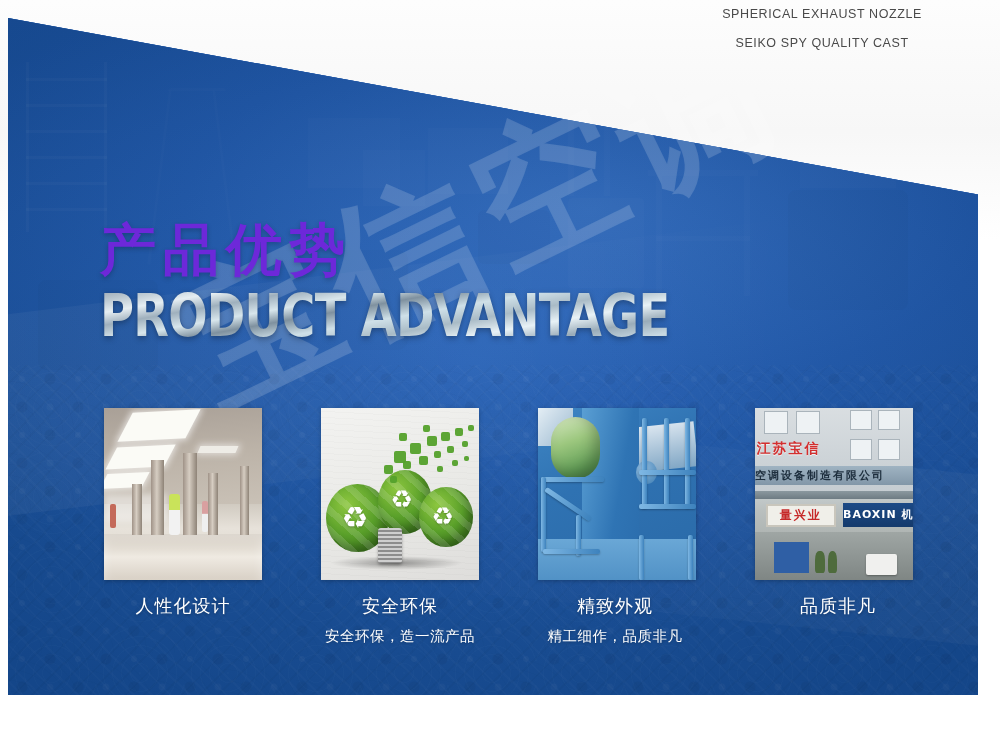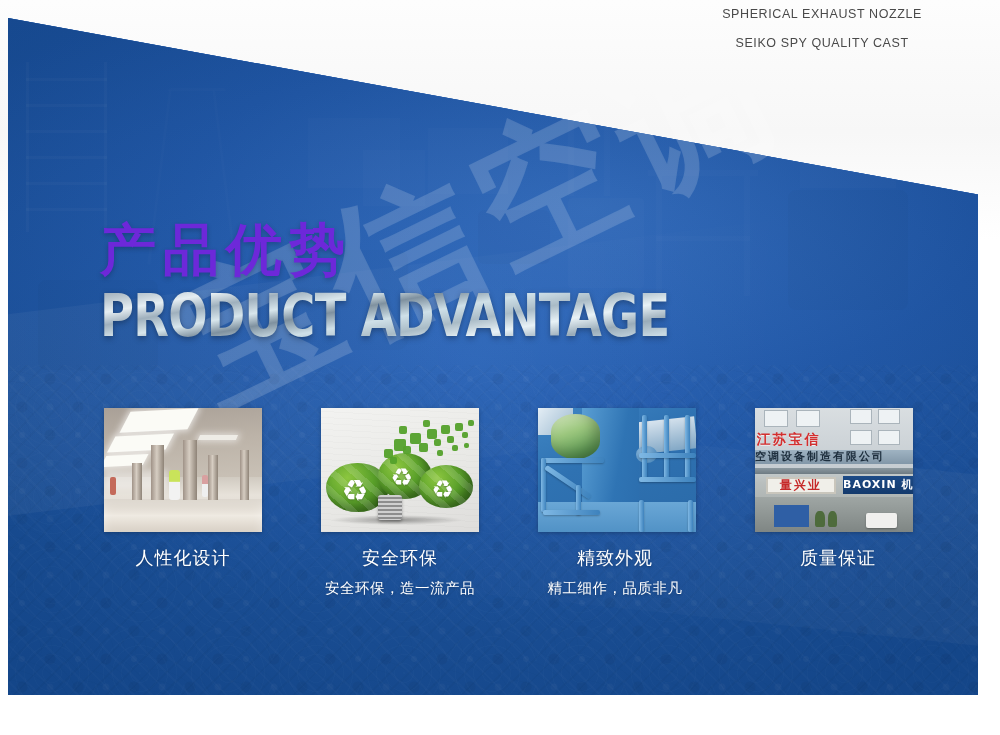--- a/index.html
+++ b/index.html
@@ -153,21 +153,21 @@
   .cards {
     position: absolute; left: 0; top: 408px; width: 1000px;
     z-index: 8;
     display: flex;
     justify-content: flex-start;
     padding-left: 104px;
     gap: 59px;
   }
   .card { width: 158px; }
   .thumb {
-    width: 158px; height: 124px;
+    width: 158px; height: 172px;
     overflow: hidden;
     position: relative;
     background: #dcdcdc;
     box-shadow: 0 1px 4px rgba(0,0,0,.25);
   }
   .card-title {
     margin-top: 14px;
     text-align: center;
     color: #ffffff;
     font-size: 18px;
@@ -465,20 +465,20 @@
           <div class="shopsign">量兴业</div>
           <div class="shopsign2">
             <b>BAOXIN 机</b>
           </div>
           <div class="gate"></div>
           <div class="tree" style="left:38%;"></div>
           <div class="tree" style="left:46%;"></div>
           <div class="truck"></div>
         </div>
       </div>
-      <div class="card-title">质量保证</div>
+      <div class="card-title">品质非凡</div>
     </div>
 
   </div>
 
   <div class="bottom-white"></div>
 
 </div>
 
 </body></html>

